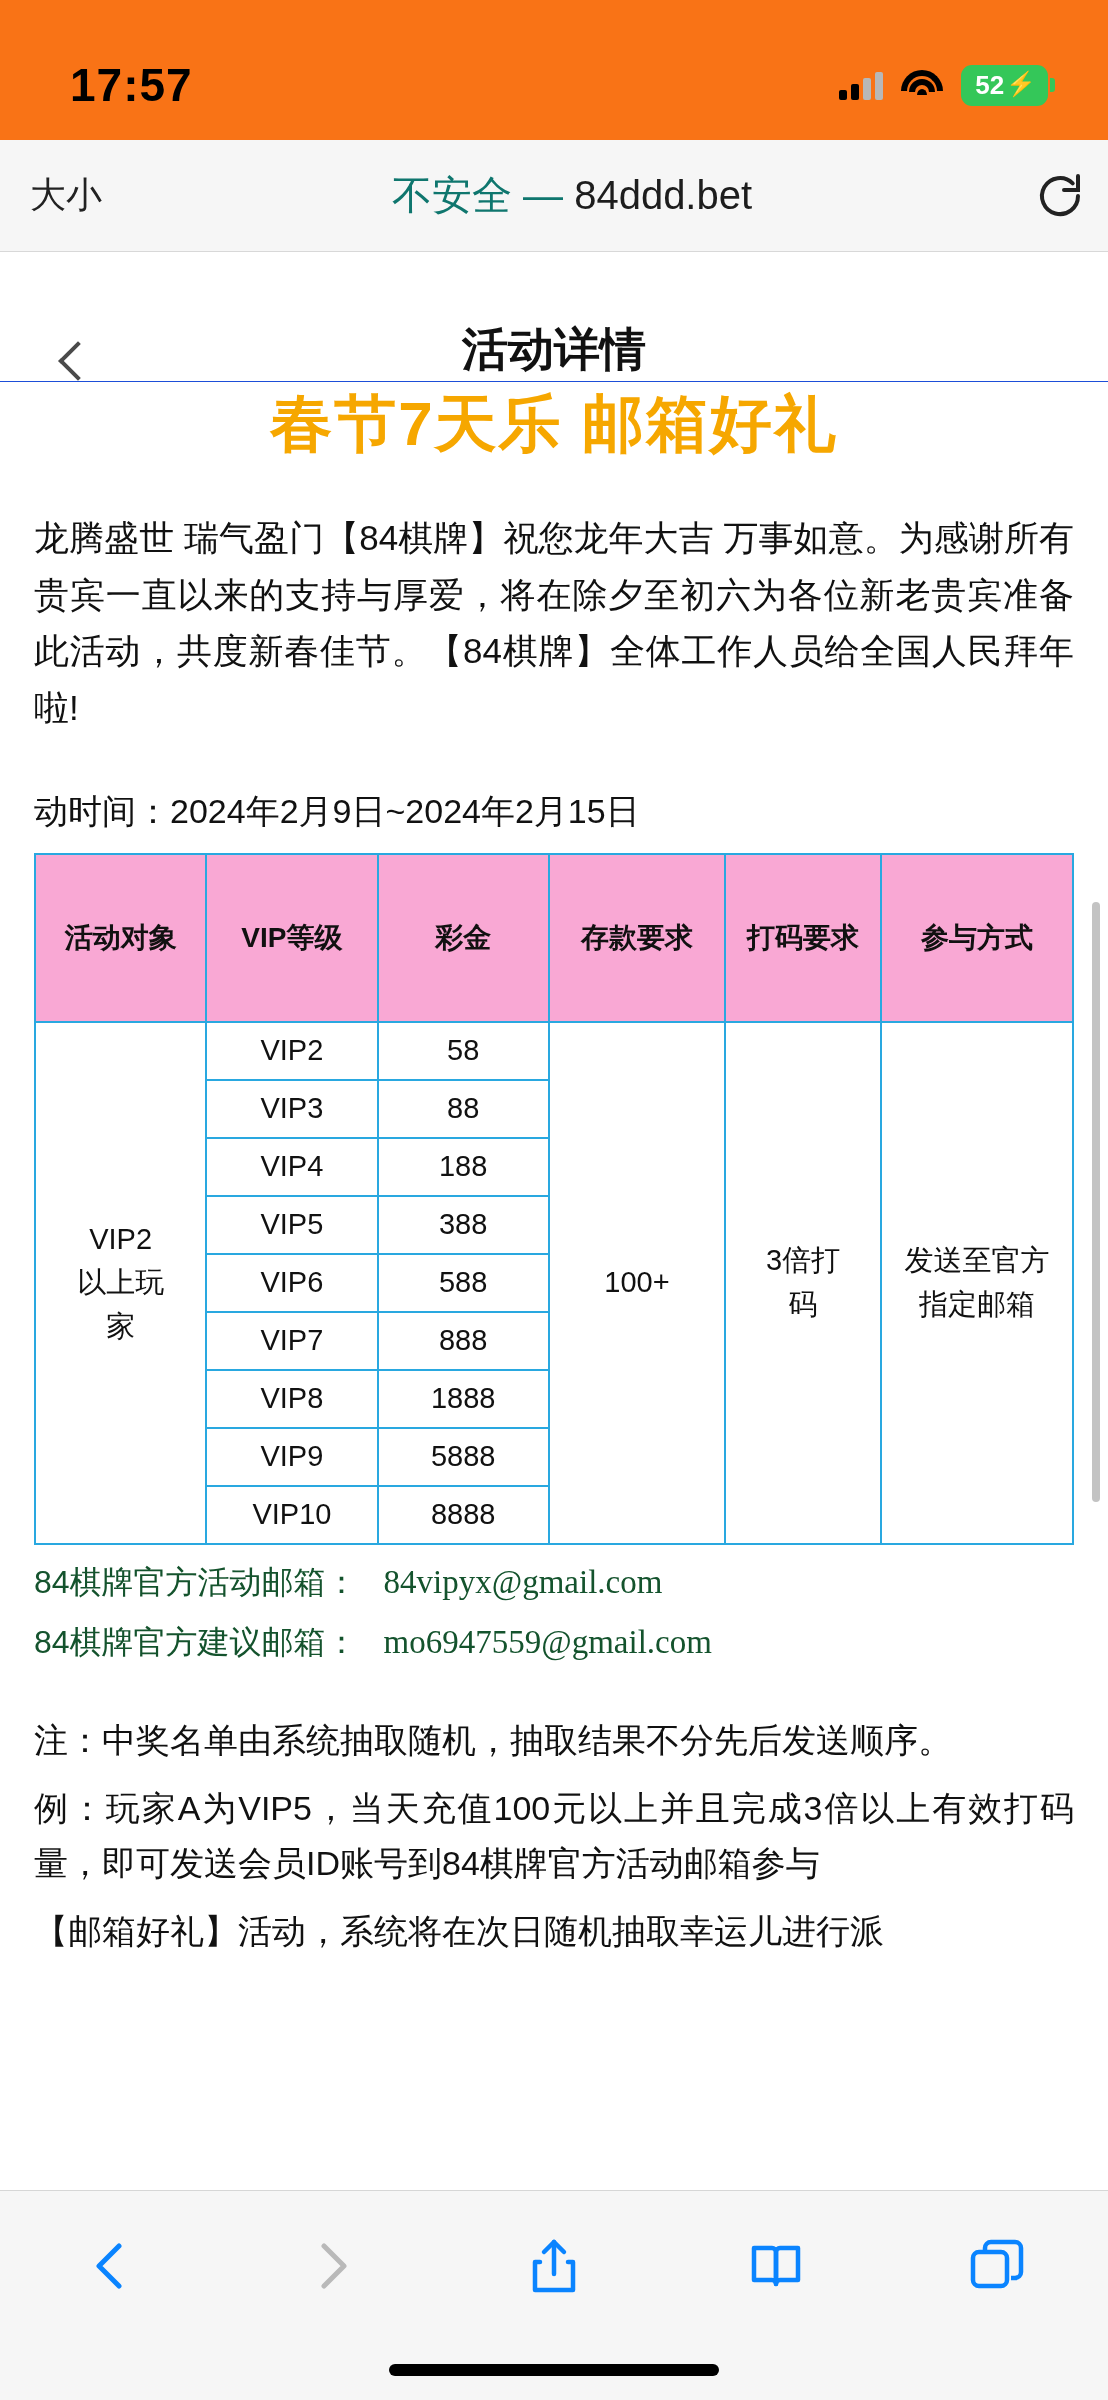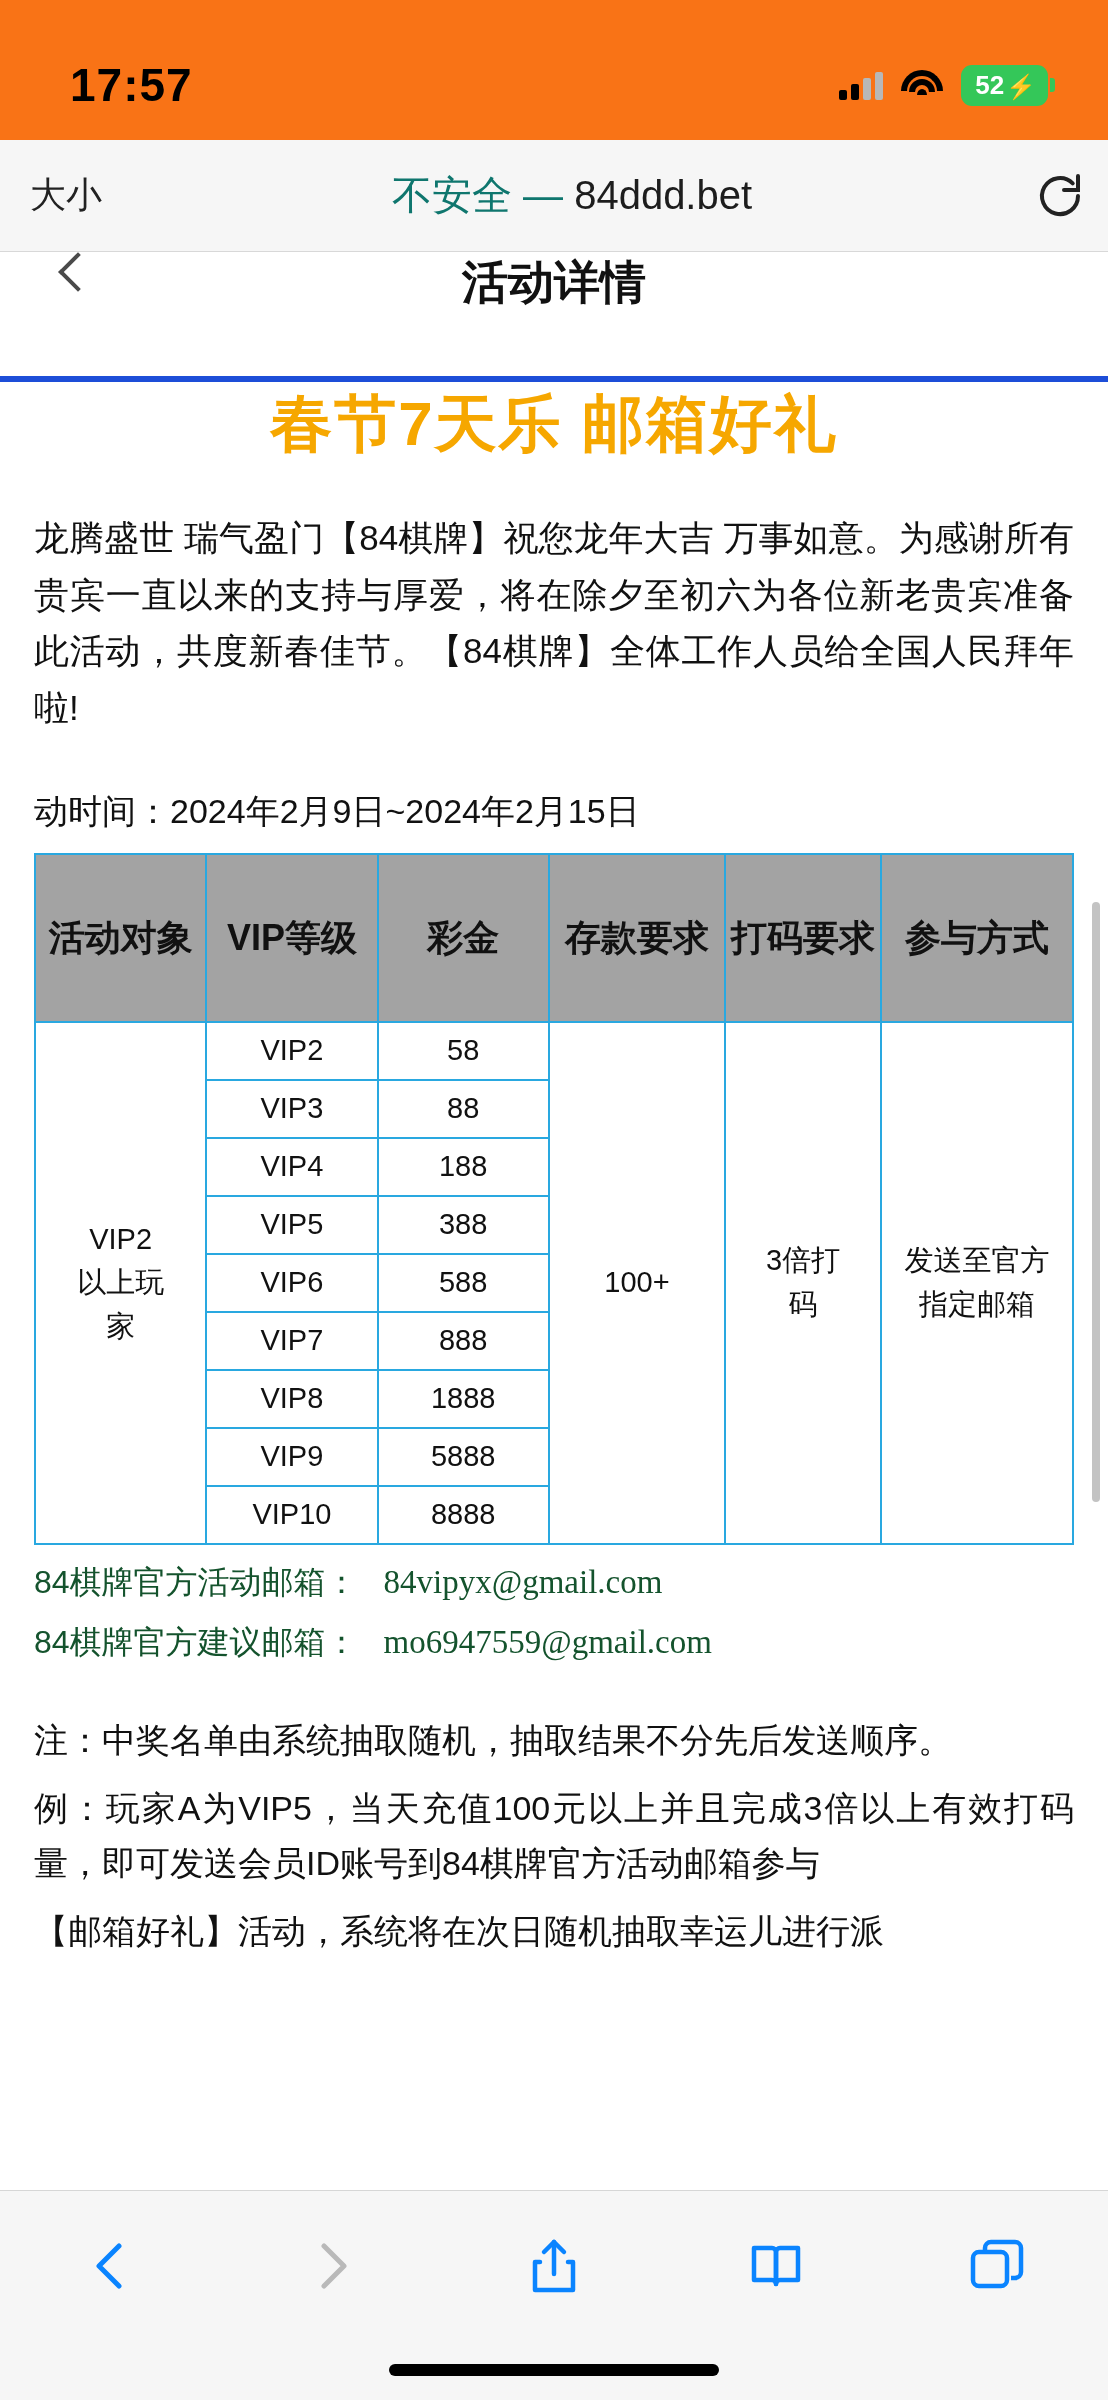--- a/index.html
+++ b/index.html
@@ -69,21 +69,21 @@
   .wifi-icon i:nth-child(2){ width: 26px; height:13px; top: 9px; }
   .wifi-icon i:nth-child(3){ width: 10px; height:6px;  top: 19px; border-width:5px; }
   .battery {
     background: #34c759;
     color: #fff;
     font-size: 26px;
     font-weight: bold;
     border-radius: 11px;
     padding: 5px 12px 5px 14px;
     display: flex;
-    align-items: flex-end;
+    align-items: flex-start;
     gap: 2px;
     position: relative;
     min-width: 86px;
     justify-content: center;
   }
   .battery:after{
     content:"";
     position:absolute;
     right:-7px;
     top:50%;
@@ -126,23 +126,23 @@
     flex: 0 0 auto;
     position: relative;
   }
   .reload svg { width: 56px; height: 56px; display:block; }
 
   
   .page-header {
     height: 130px;
     background: #ffffff;
     display: flex;
-    align-items: flex-start;
+    align-items: flex-end;
     position: relative;
-    border-bottom: 6px solid #1d4ed8;
+    border-bottom: 1px solid #1d4ed8;
     flex: 0 0 auto;
   }
   .back-chev {
     position: absolute;
     left: 56px;
     width: 40px; height: 40px;
   }
   .back-chev:before{
     content:"";
     position:absolute;
@@ -195,24 +195,24 @@
     table-layout: fixed;
   }
   table.promo th, table.promo td {
     border: 2px solid #29a8e0;
     text-align: center;
     color: #111;
     font-size: 29px;
     padding: 6px 4px;
   }
   table.promo th {
-    background: #a3a3a3;
+    background: #f9a8d4;
     font-weight: bold;
     height: 168px;
-    font-size: 36px;
+    font-size: 28px;
     line-height: 1.25;
   }
   table.promo td { height: 58px; }
   .cell-tall { font-size: 30px; line-height: 1.5; }
 
   
   .email-line {
     margin-top: 16px;
     font-size: 32px;
     color: #14532d;

